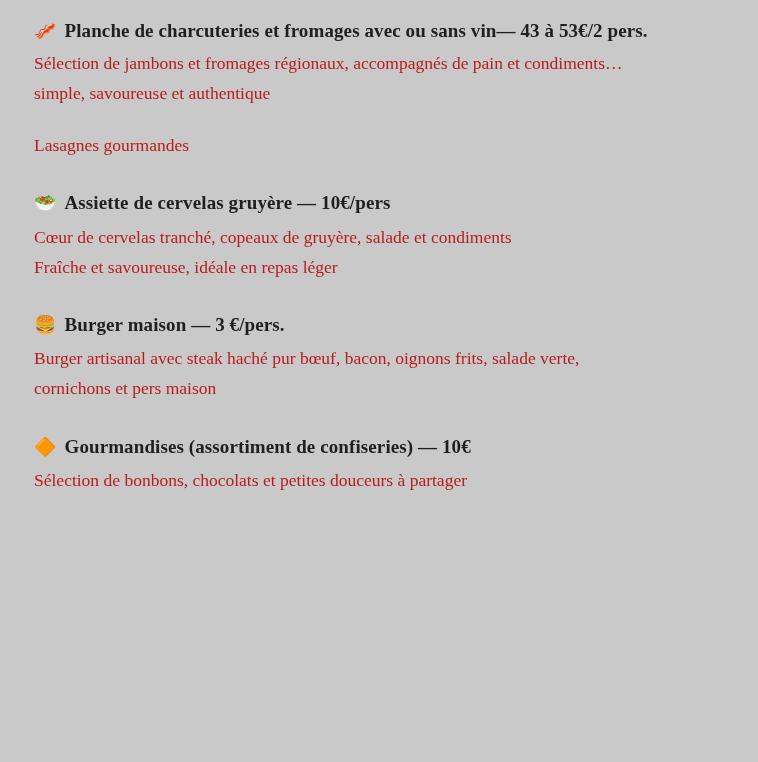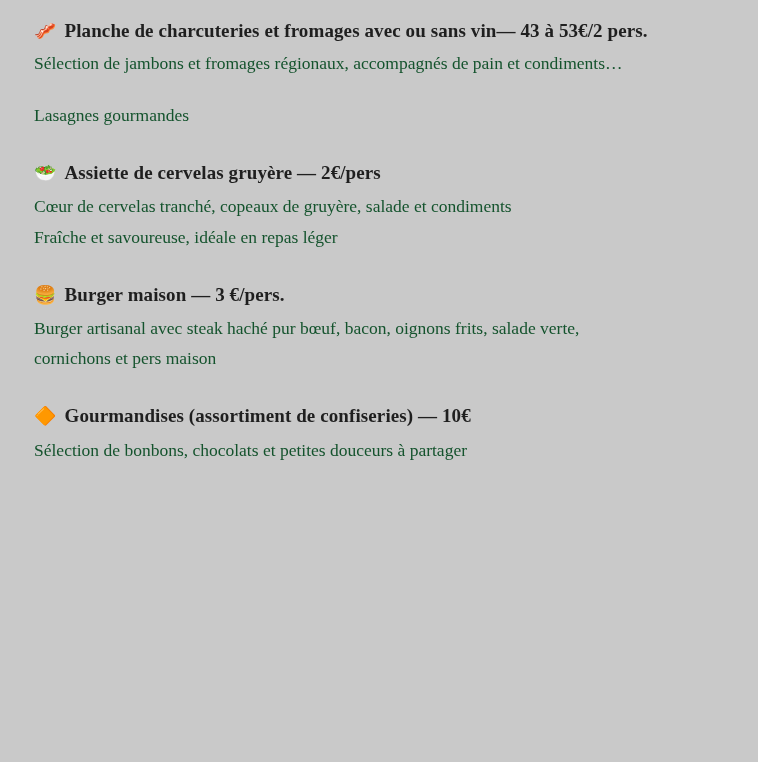--- a/index.html
+++ b/index.html
@@ -31,21 +31,21 @@
   }
   .item-icon {
     font-size: 18px;
     margin-right: 8px;
     vertical-align: baseline;
     display: inline-block;
   }
   .item-desc {
     font-size: 17.5px;
     line-height: 1.72;
-    color: #14532d;
+    color: #b91c1c;
     margin: 0;
     max-width: 700px;
   }
   .item-desc-line {
     display: block;
   }
   
   .menu-item.first .item-heading { margin-bottom: 4px; }
   .menu-item.gap-lg { margin-bottom: 30px; }
 </style>
@@ -53,32 +53,33 @@
 <body>
 
 <div class="menu">
 
   <div class="menu-item first">
     <div class="item-heading">
       <span class="item-icon">🥓</span><span>Planche de charcuteries et fromages avec ou sans vin— 43 à 53€/2 pers.</span>
     </div>
     <p class="item-desc">
       <span class="item-desc-line">Sélection de jambons et fromages régionaux, accompagnés de pain et condiments…</span>
+      <span class="item-desc-line">simple, savoureuse et authentique</span>
     </p>
   </div>
 
   <div class="menu-item gap-lg">
     <p class="item-desc">
       <span class="item-desc-line">Lasagnes gourmandes</span>
     </p>
   </div>
 
   <div class="menu-item gap-lg">
     <div class="item-heading">
-      <span class="item-icon">🥗</span><span>Assiette de cervelas gruyère — 2€/pers</span>
+      <span class="item-icon">🥗</span><span>Assiette de cervelas gruyère — 10€/pers</span>
     </div>
     <p class="item-desc">
       <span class="item-desc-line">Cœur de cervelas tranché, copeaux de gruyère, salade et condiments</span>
       <span class="item-desc-line">Fraîche et savoureuse, idéale en repas léger</span>
     </p>
   </div>
 
   <div class="menu-item gap-lg">
     <div class="item-heading">
       <span class="item-icon">🍔</span><span>Burger maison — 3 €/pers.</span>

